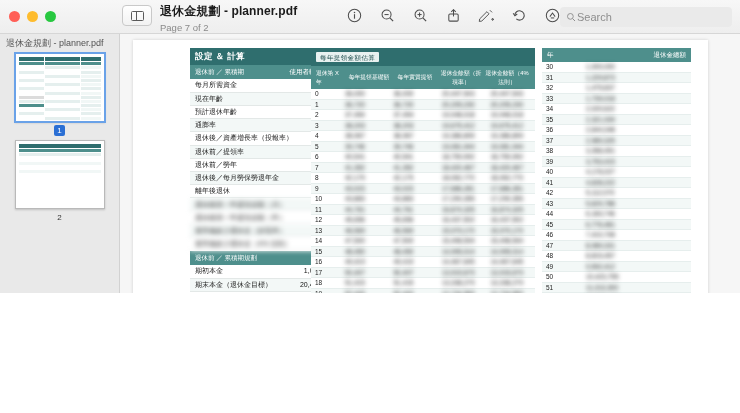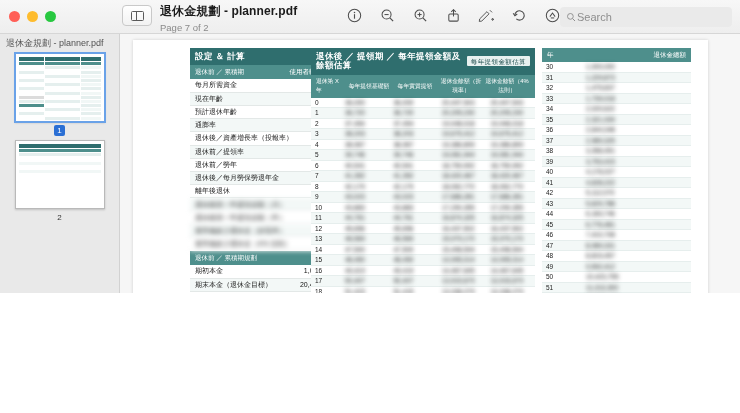--- a/index.html
+++ b/index.html
@@ -495,21 +495,20 @@
           <span class="v"></span>
         </div>
       <div class="row">
           <span>每月提存</span>
           <span class="v"></span>
         </div>
     </div>
 
     <div class="panel panel-b">
       <div class="ph">
-        <span>退休後 ／ 提領期 ／ 每年提領金額及餘額估算</span>
         <span class="pill">每年提領金額估算</span>
       </div>
       <div class="sh" style="display:grid;grid-template-columns:30px 1fr 1fr 1fr 1fr;">
         <span style="font-size:5.8px">退休第 X 年</span>
         <span style="font-size:5.8px;text-align:center">每年提領基礎額</span>
         <span style="font-size:5.8px;text-align:center">每年實質提領</span>
         <span style="font-size:5.8px;text-align:center">退休金餘額（折現率）</span>
         <span style="font-size:5.8px;text-align:center">退休金餘額（4% 法則）</span>
       </div>
       <div>

